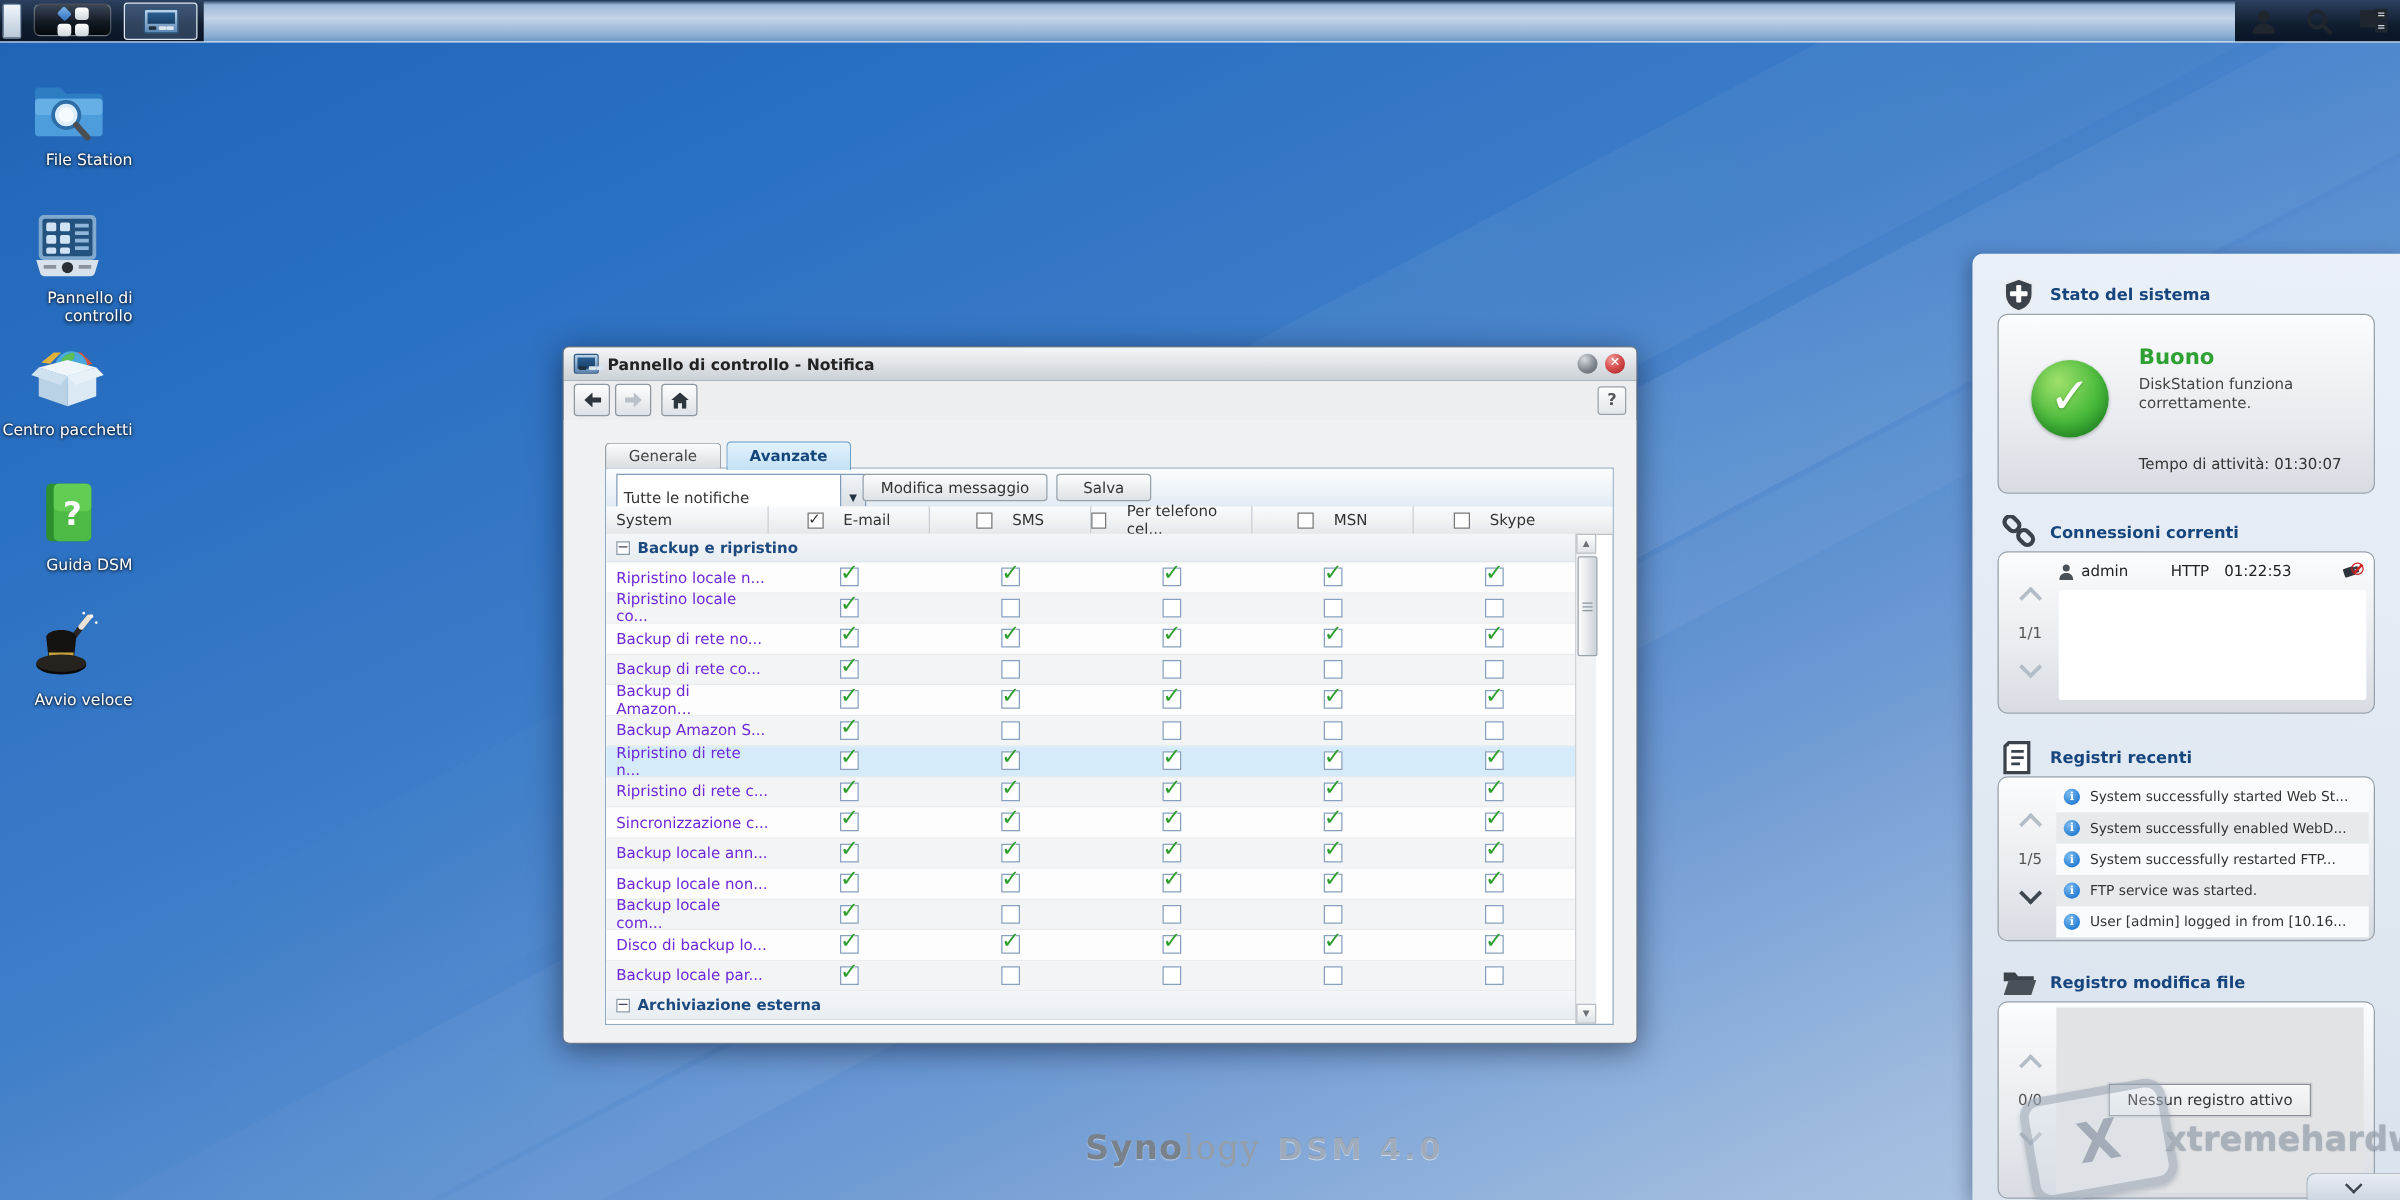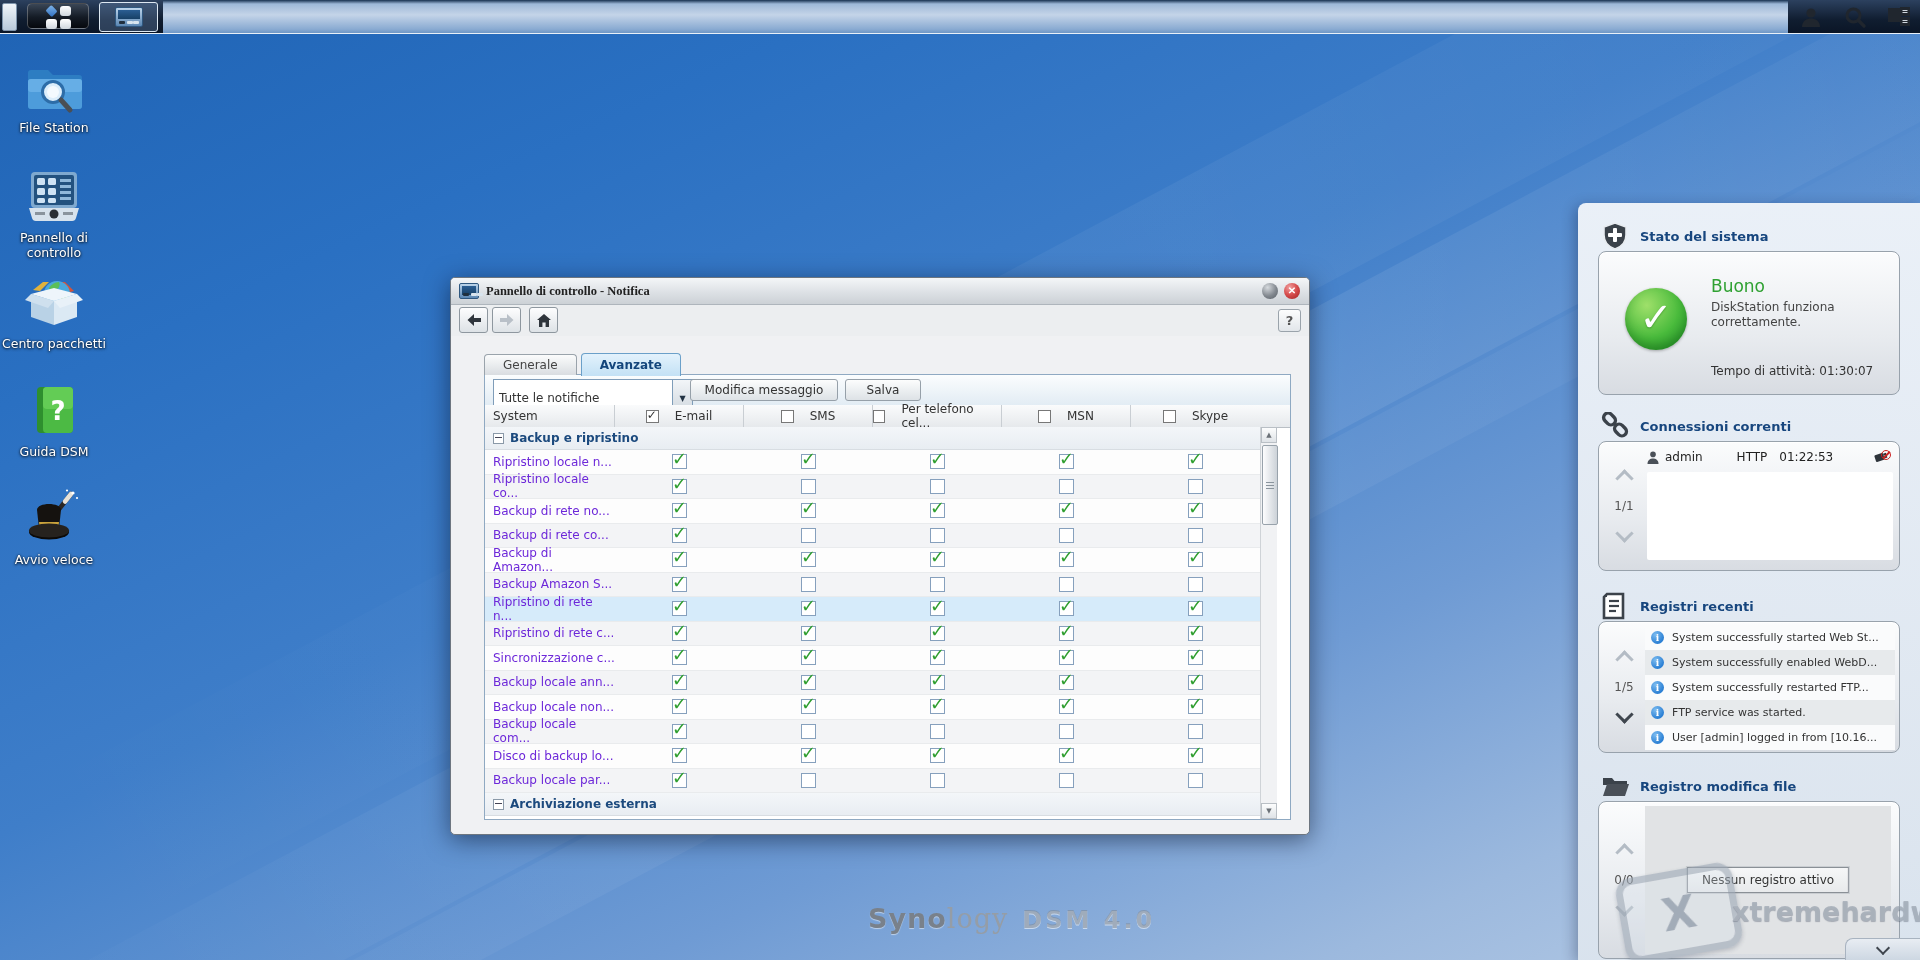--- a/index.html
+++ b/index.html
@@ -36,34 +36,34 @@
     display:flex;align-items:center;justify-content:center;}
   .mini-cp{width:26px;height:18px;border-radius:2px;background:linear-gradient(180deg,#bcd4ea,#5b87b4);
     border:1px solid #2f5880;position:relative;}
   .mini-cp::before{content:"";position:absolute;left:2px;top:2px;right:2px;height:9px;
     background:linear-gradient(180deg,#2b5e93,#174066);}
   .mini-cp::after{content:"";position:absolute;left:3px;bottom:2px;width:6px;height:3px;background:#20303f;border-radius:1px;box-shadow:8px 0 0 #d8e4ee,14px 0 0 #d8e4ee;}
   .tb-right-icons{position:absolute;right:8px;top:0;height:33px;display:flex;align-items:center;gap:18px;}
   .tb-icon{width:26px;height:26px;display:flex;align-items:center;justify-content:center;}
 
   
-  .dicon{position:absolute;width:104px;text-align:center;cursor:default;}
+  .dicon{position:absolute;width:104px;text-align:right;cursor:default;}
   .dicon .glyph{display:flex;justify-content:center;}
   .dicon .lbl{margin-top:4px;color:#fff;font-size:12.5px;line-height:15px;
     text-shadow:0 1px 3px rgba(0,0,0,.85),0 0 2px rgba(0,0,0,.6);}
   #di-0{left:2px;top:58px;} #di-1{left:2px;top:168px;} #di-2{left:2px;top:272px;}
   #di-3{left:2px;top:382px;} #di-4{left:2px;top:488px;}
 
   
   .window{position:absolute;left:450px;top:277px;width:860px;height:558px;z-index:20;
     background:#eceef0;border:1px solid #6d7680;border-radius:5px;
     box-shadow:0 5px 24px rgba(0,10,30,.5);box-sizing:border-box;}
   .titlebar{position:absolute;left:0;top:0;right:0;height:26px;border-radius:4px 4px 0 0;
     background:linear-gradient(180deg,#f4f6f8 0%,#dde1e5 55%,#ccd1d6 100%);
-    border-bottom:1px solid #aeb5bc;display:flex;align-items:center;font-family:Liberation Serif, serif;}
+    border-bottom:1px solid #aeb5bc;display:flex;align-items:center;}
   .titlebar .wicon{margin-left:8px;}
   .titlebar .wtitle{margin-left:7px;font-weight:bold;font-size:12.5px;color:#222;}
   .sphere{position:absolute;top:5px;width:16px;height:16px;border-radius:50%;}
   .sphere.min{right:31px;background:radial-gradient(circle at 35% 28%,#d6dade,#82888f 55%,#585f66);}
   .sphere.close{right:9px;background:radial-gradient(circle at 35% 28%,#f0a0a0,#d85050 45%,#a31d1d);
     color:#fff;font-size:10px;font-weight:bold;text-align:center;line-height:16px;}
   .toolbar{position:absolute;left:0;top:26px;right:0;height:32px;display:flex;align-items:center;padding-left:8px;}
   .navbtn{width:27px;height:24px;margin-right:4px;border:1px solid #8e979f;border-radius:3px;
     background:linear-gradient(180deg,#fdfdfe,#dde2e6);display:flex;align-items:center;justify-content:center;}
   .helpbtn{position:absolute;right:8px;top:31px;width:21px;height:21px;border:1px solid #9aa3ab;border-radius:3px;
@@ -138,21 +138,21 @@
   #sh-status{top:18px;} #wp-status{top:48px;height:144px;}
   #sh-conn{top:208px;} #wp-conn{top:238px;height:130px;}
   #sh-logs{top:388px;} #wp-logs{top:418px;height:132px;}
   #sh-flog{top:568px;} #wp-flog{top:598px;height:158px;}
 
   .okball{position:absolute;left:26px;top:36px;width:62px;height:62px;border-radius:50%;
     background:radial-gradient(circle at 35% 28%,#9fe06a,#49bb3c 55%,#1d8c26);
     box-shadow:inset 0 -6px 10px rgba(0,60,0,.25),0 1px 3px rgba(0,0,0,.3);
     color:#fff;font-size:40px;font-weight:bold;display:flex;align-items:center;justify-content:center;}
   .okball span{transform:translateY(-2px);text-shadow:0 1px 2px rgba(0,80,0,.4);}
-  .status-word{position:absolute;left:112px;top:24px;color:#2fa132;font-weight:normal;font-size:17px;}
+  .status-word{position:absolute;left:112px;top:24px;color:#2fa132;font-weight:bold;font-size:17px;}
   .status-desc{position:absolute;left:112px;top:48px;width:160px;color:#444;font-size:12px;line-height:15px;}
   .status-up{position:absolute;left:112px;top:112px;color:#333;font-size:12px;}
 
   .pager{position:absolute;left:4px;top:0;bottom:0;width:42px;display:flex;flex-direction:column;
     align-items:center;justify-content:center;gap:14px;}
   .chev{width:10px;height:10px;border-left:3px solid #b4bcc5;border-bottom:3px solid #b4bcc5;}
   .chev.up{transform:rotate(135deg);} .chev.down{transform:rotate(-45deg);}
   .chev.dark{border-color:#3f464e;}
   .pager .pval{font-size:12px;color:#555;}
 

